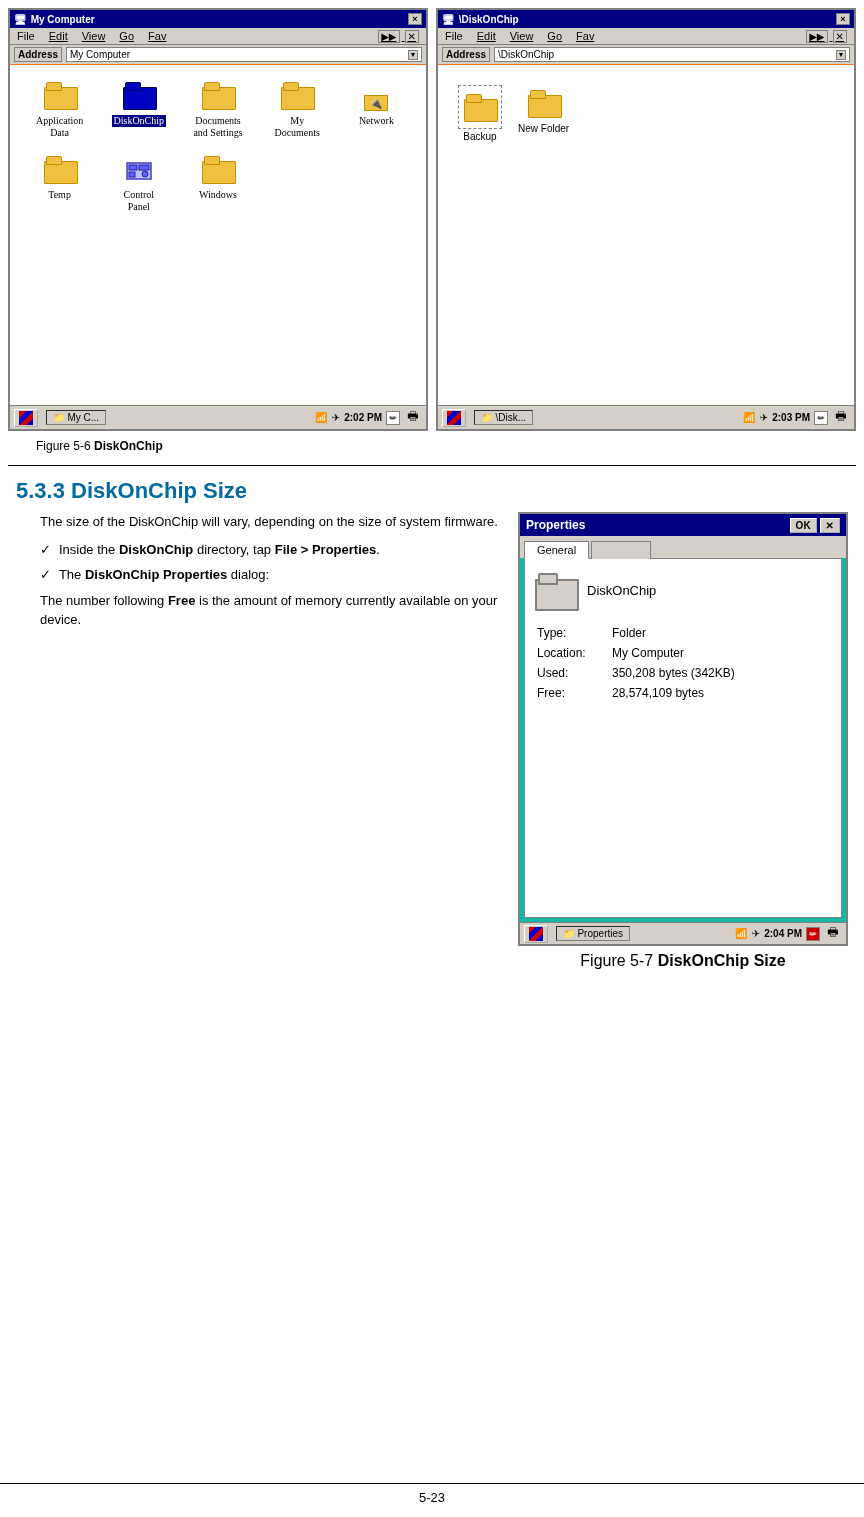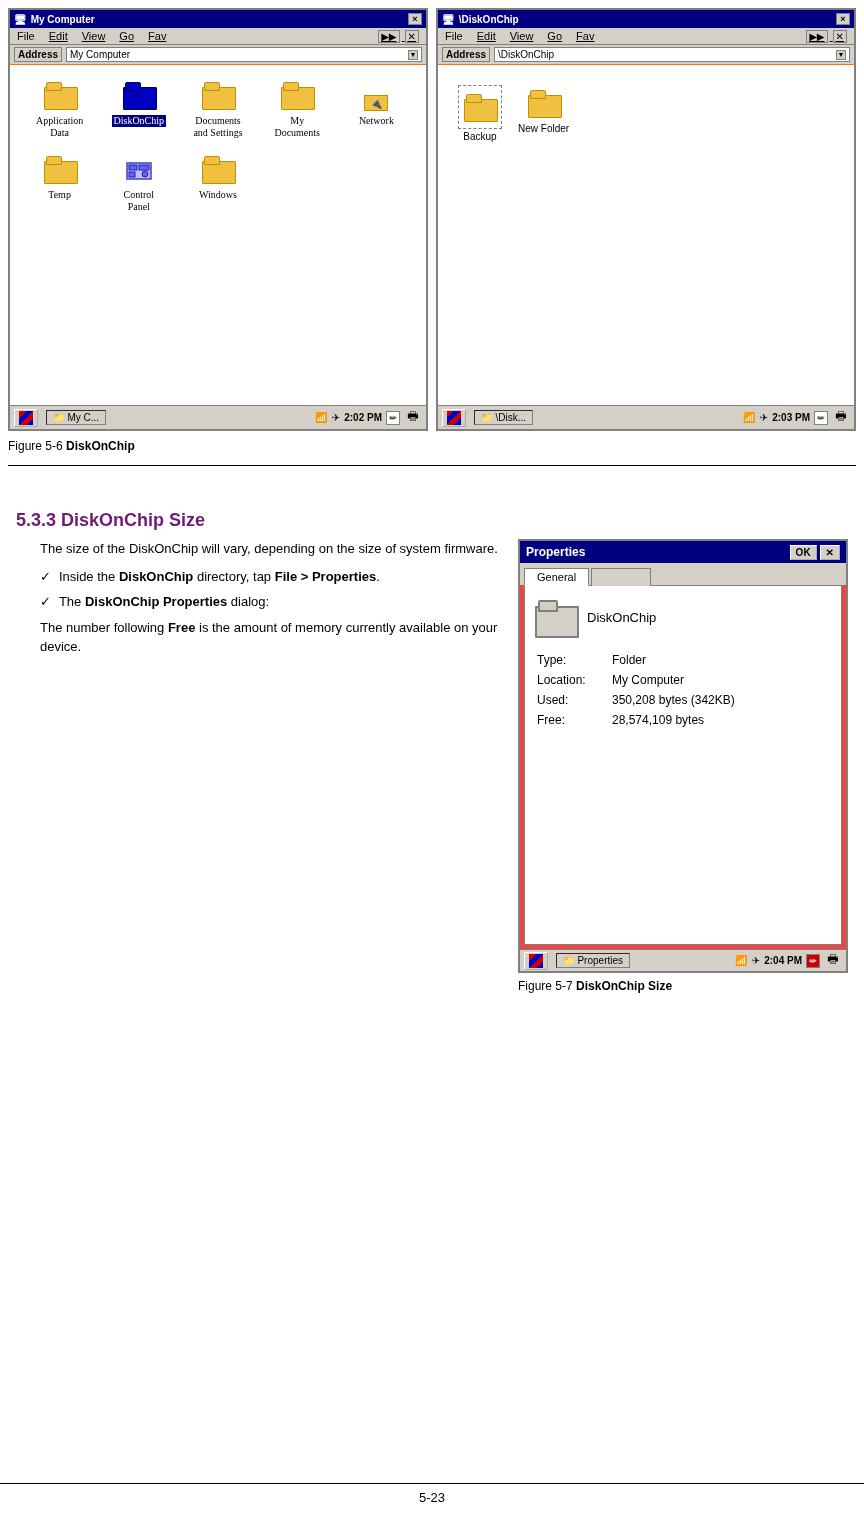--- a/index.html
+++ b/index.html
@@ -273,34 +273,34 @@
       display: flex;
       align-items: center;
       gap: 4px;
       font-size: 10px;
     }
 
     
     .figure-caption {
       padding: 4px 8px 8px 8px;
       font-size: 12px;
+      margin-left: 28px;
     }
 
     
     .main-section {
       padding: 8px 16px;
     }
 
     .section-title {
-      font-size: 18px;
+      font-size: 22px;
       font-weight: bold;
       font-family: Arial, sans-serif;
       margin-bottom: 8px;
-      color: #701a75;
-      margin-top: 32px;
+      color: #0369a1;
     }
 
     .content-row {
       display: flex;
       gap: 16px;
       align-items: flex-start;
     }
 
     .text-content {
       flex: 1;
@@ -327,21 +327,21 @@
     }
 
     .bullet-item .bullet-text {
       font-size: 13px;
       line-height: 1.5;
     }
 
     .properties-window {
       width: 330px;
       border: 2px solid #808080;
-      background: #ef4444;
+      background: #14b8a6;
       flex-shrink: 0;
     }
 
     .props-titlebar {
       display: flex;
       align-items: center;
       justify-content: space-between;
       background: #000080;
       color: #fff;
       font-size: 12px;
@@ -464,21 +464,22 @@
       display: flex;
       align-items: center;
       background: #d4d0c8;
       border-top: 1px solid #808080;
       padding: 2px 4px;
       gap: 4px;
       height: 22px;
     }
 
     .fig7-caption {
-      font-size: 12px;
+      text-align: center;
+      font-size: 16px;
       margin-top: 6px;
       margin-bottom: 4px;
     }
 
     
     .page-footer {
       position: absolute;
       bottom: 12px;
       left: 0;
       right: 0;

